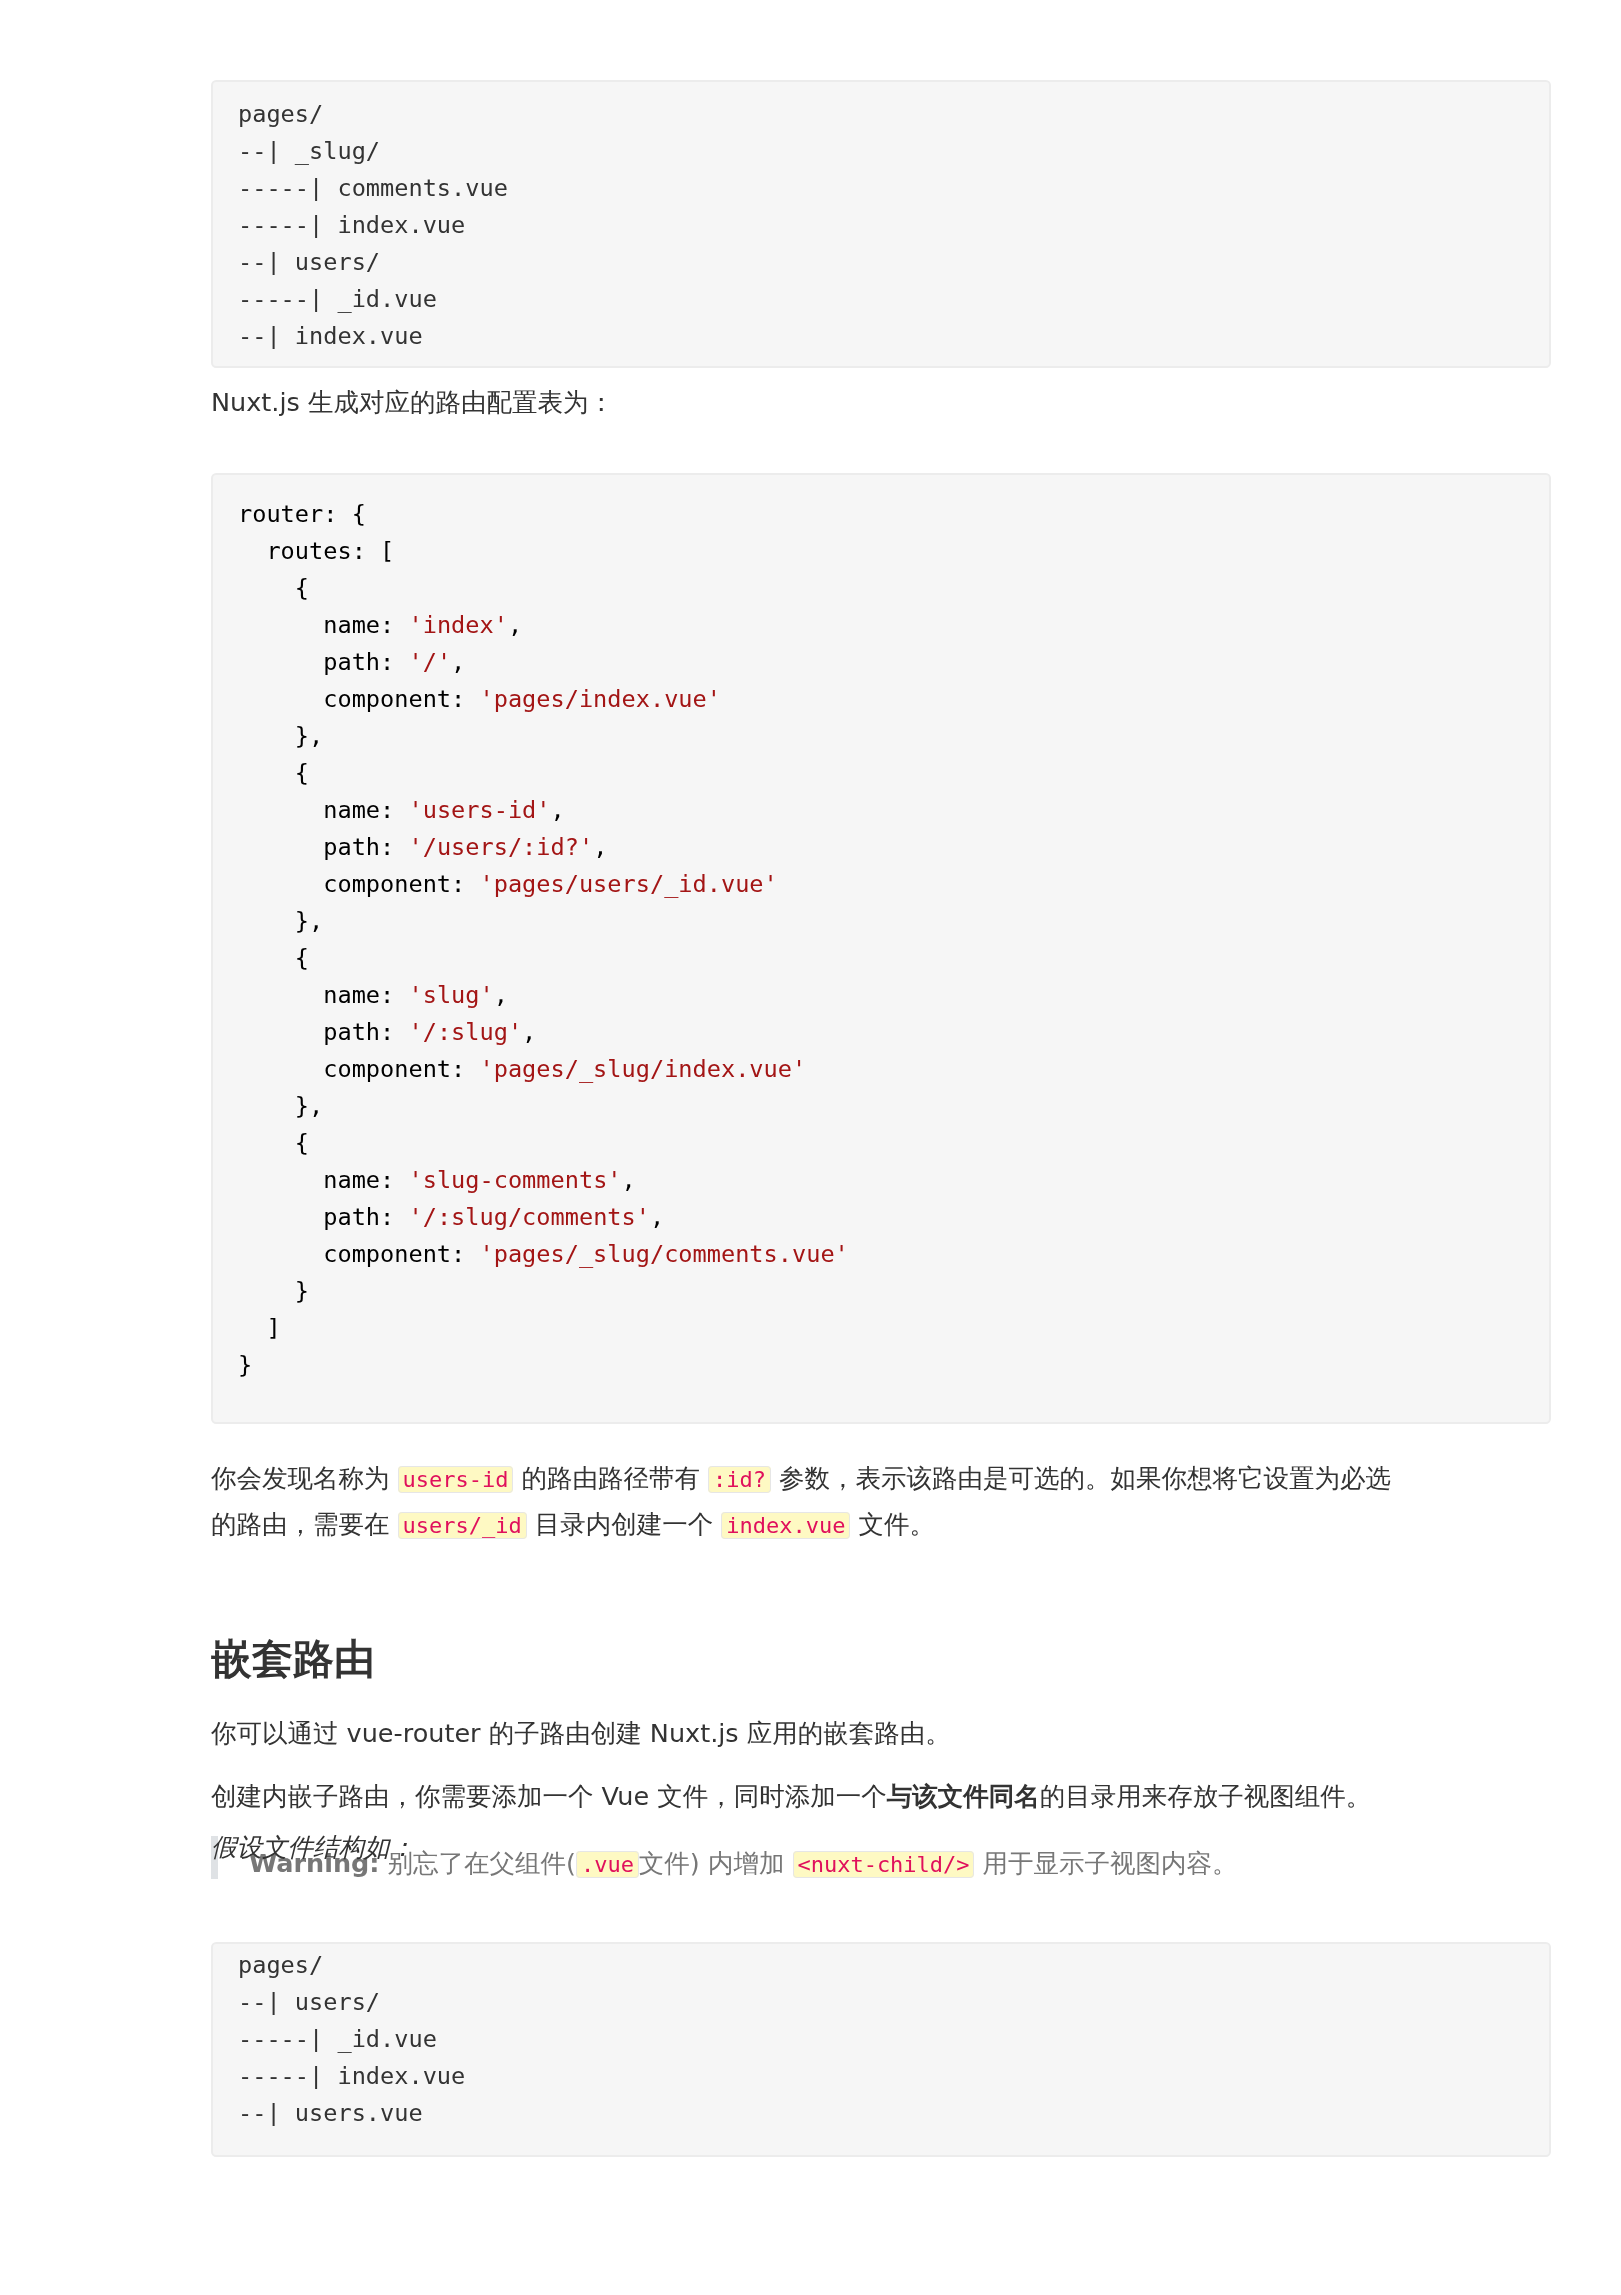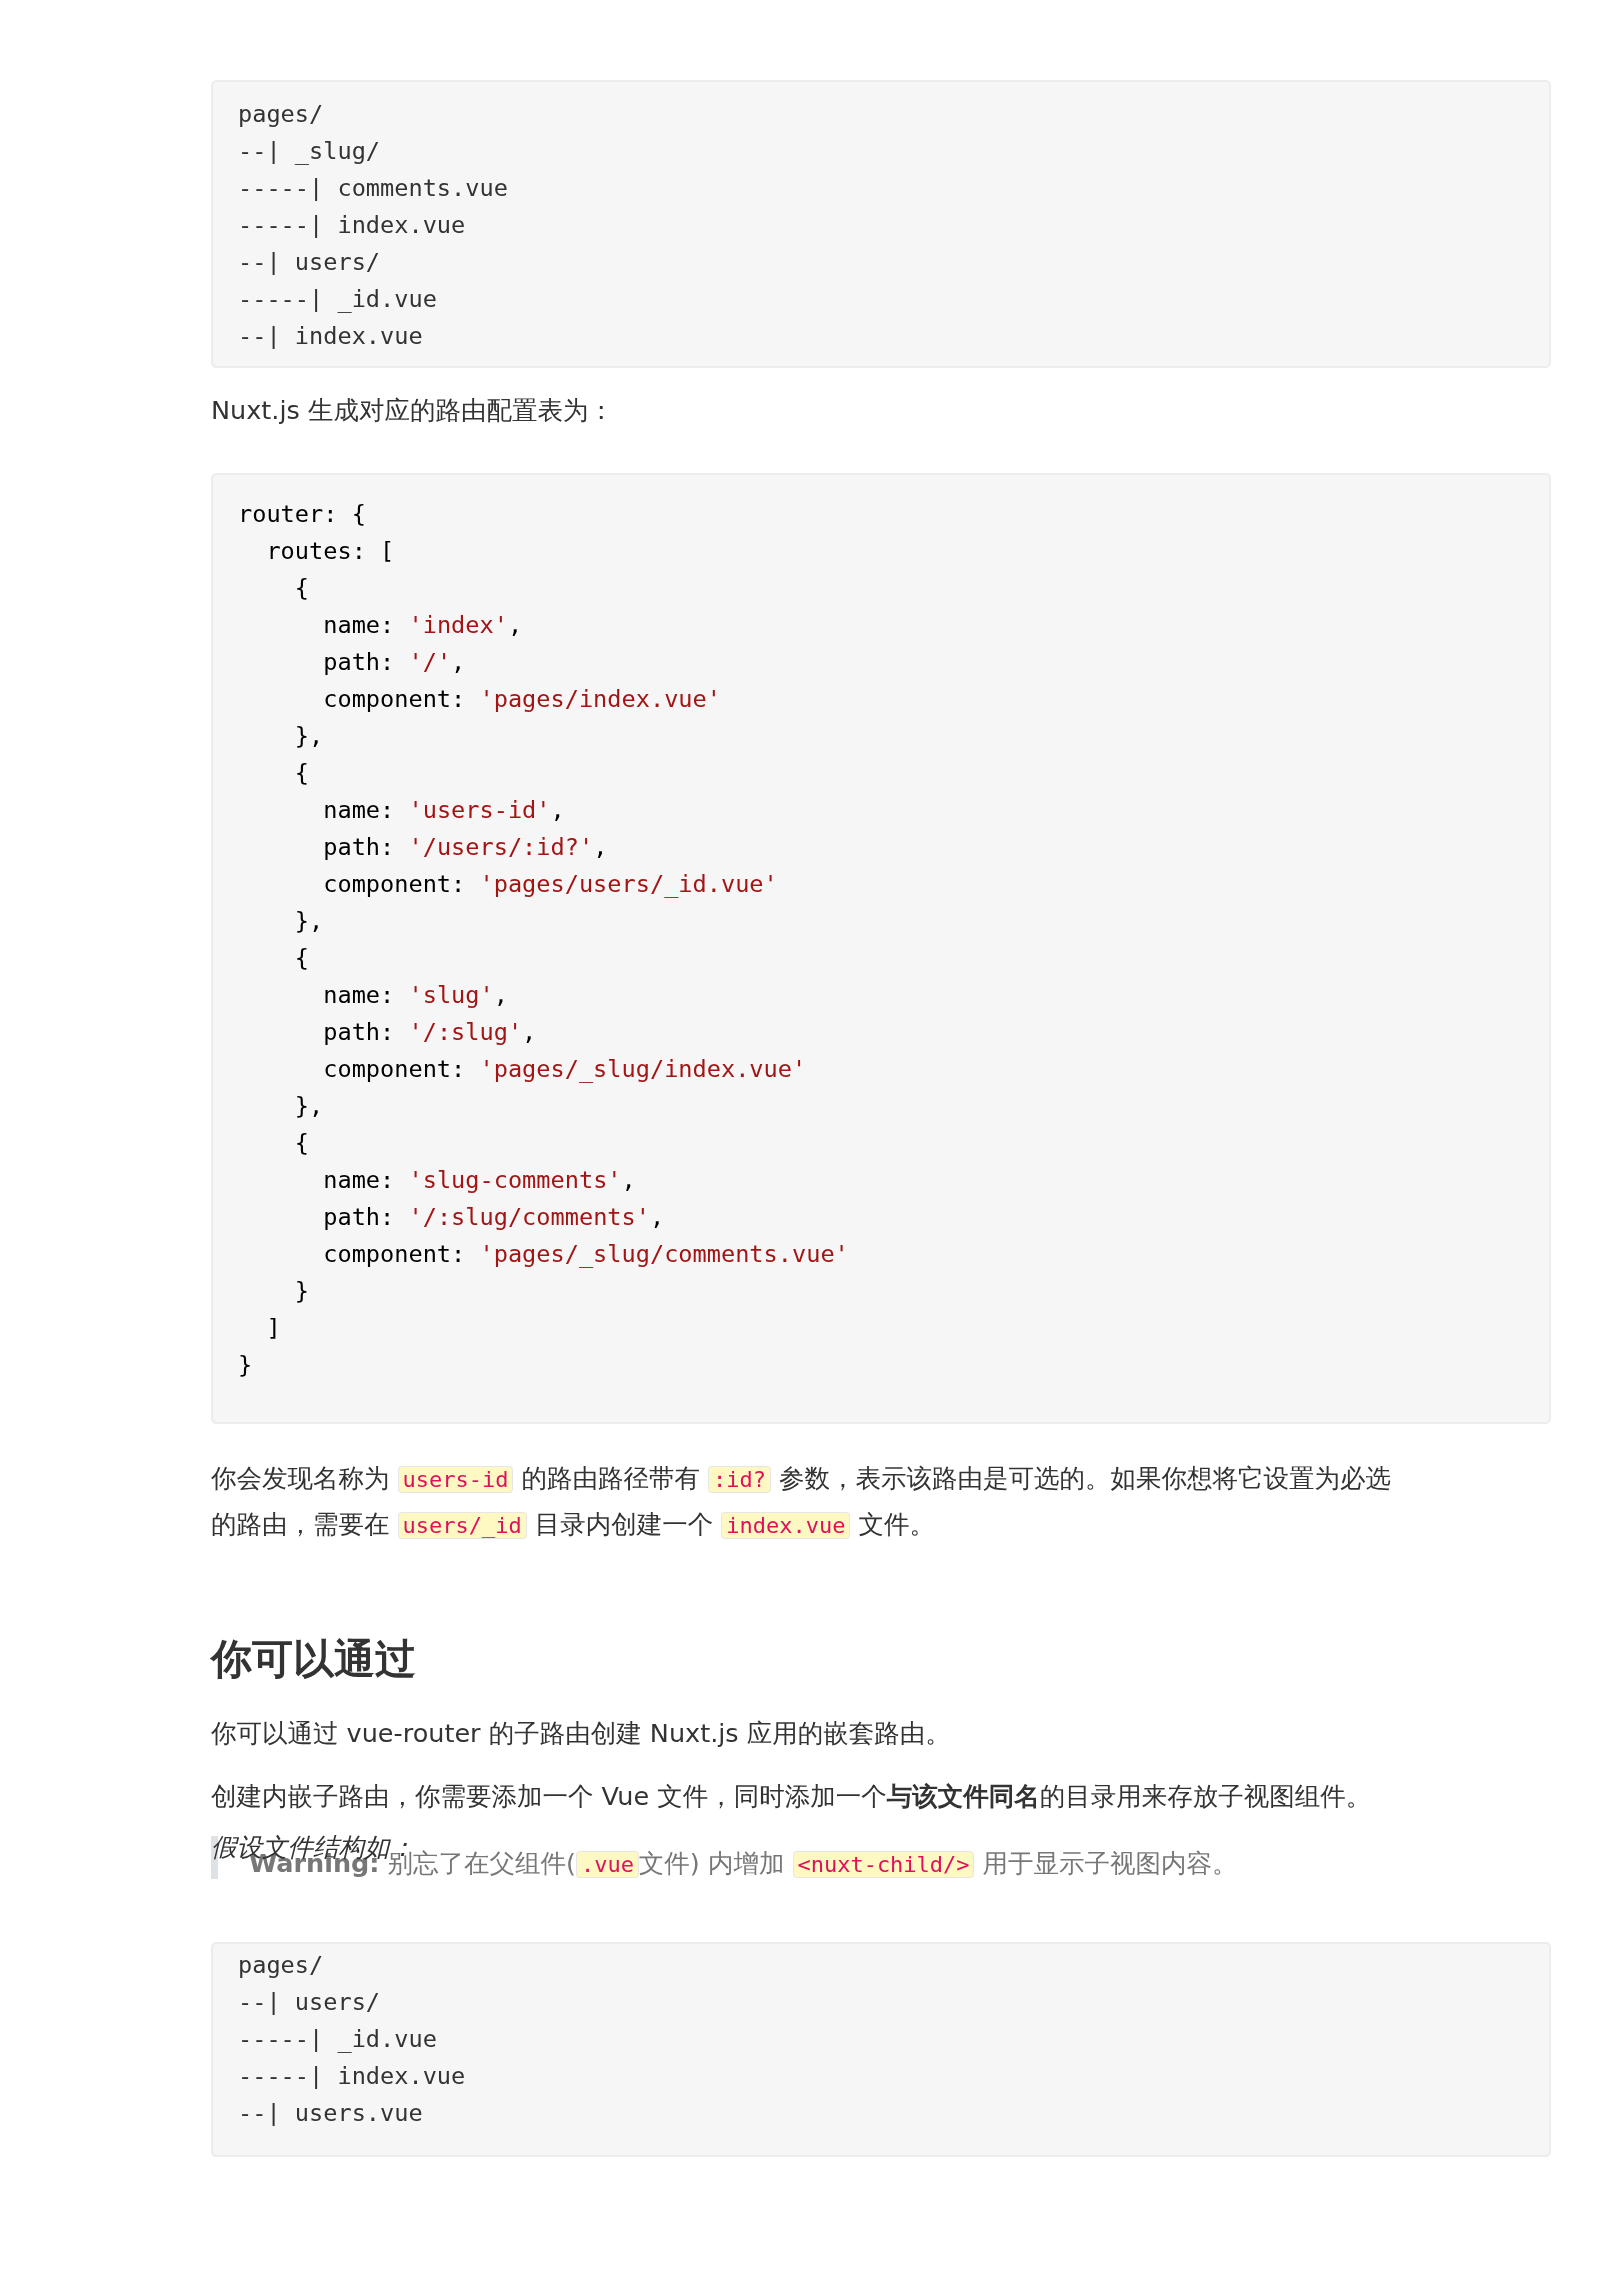--- a/index.html
+++ b/index.html
@@ -49,21 +49,21 @@
   <div class="codeblock tree" style="top:80px; height:288px; padding-top:14.4px;">
 <pre><span>pages/</span>
 <span>--| _slug/</span>
 <span>-----| comments.vue</span>
 <span>-----| index.vue</span>
 <span>--| users/</span>
 <span>-----| _id.vue</span>
 <span>--| index.vue</span></pre>
   </div>
 
-  <p class="para" style="top:388px;">Nuxt.js 生成对应的路由配置表为：</p>
+  <p class="para" style="top:380px;">Nuxt.js 生成对应的路由配置表为：</p>
 
   <div class="codeblock router" style="top:473px; height:951px; padding-top:21px;">
 <pre><span>router: {</span>
 <span>  routes: [</span>
 <span>    {</span>
 <span>      name: </span><span class="str">'index'</span><span>,</span>
 <span>      path: </span><span class="str">'/'</span><span>,</span>
 <span>      component: </span><span class="str">'pages/index.vue'</span>
 <span>    },</span>
 <span>    {</span>
@@ -80,21 +80,21 @@
 <span>      name: </span><span class="str">'slug-comments'</span><span>,</span>
 <span>      path: </span><span class="str">'/:slug/comments'</span><span>,</span>
 <span>      component: </span><span class="str">'pages/_slug/comments.vue'</span>
 <span>    }</span>
 <span>  ]</span>
 <span>}</span></pre>
   </div>
 
   <p class="para" style="top:1456px;"><span>你会发现名称为 </span><code class="inline-code">users-id</code><span> 的路由路径带有 </span><code class="inline-code">:id?</code><span> 参数，表示该路由是可选的。如果你想将它设置为必选的路由，需要在 </span><code class="inline-code">users/_id</code><span> 目录内创建一个 </span><code class="inline-code">index.vue</code><span> 文件。</span></p>
 
-  <h2 class="heading" style="top:1633px;">你可以通过</h2>
+  <h2 class="heading" style="top:1633px;">嵌套路由</h2>
 
   <p class="para" style="top:1711px;">你可以通过 vue-router 的子路由创建 Nuxt.js 应用的嵌套路由。</p>
 
   <p class="para" style="top:1774px;"><span>创建内嵌子路由，你需要添加一个 Vue 文件，同时添加一个</span><b>与该文件同名</b><span>的目录用来存放子视图组件。</span></p>
 
   <div class="blockquote" style="top:1836px; height:43px;"><b>Warning:</b><span> 别忘了在父组件(</span><code class="inline-code">.vue</code><span>文件) 内增加 </span><code class="inline-code">&lt;nuxt-child/&gt;</code><span> 用于显示子视图内容。</span></div>
 
   <p class="para" style="top:1825px;font-style:italic;">假设文件结构如：</p>
 
   <div class="codeblock tree" style="top:1942px; height:215px; padding-top:3px;">

